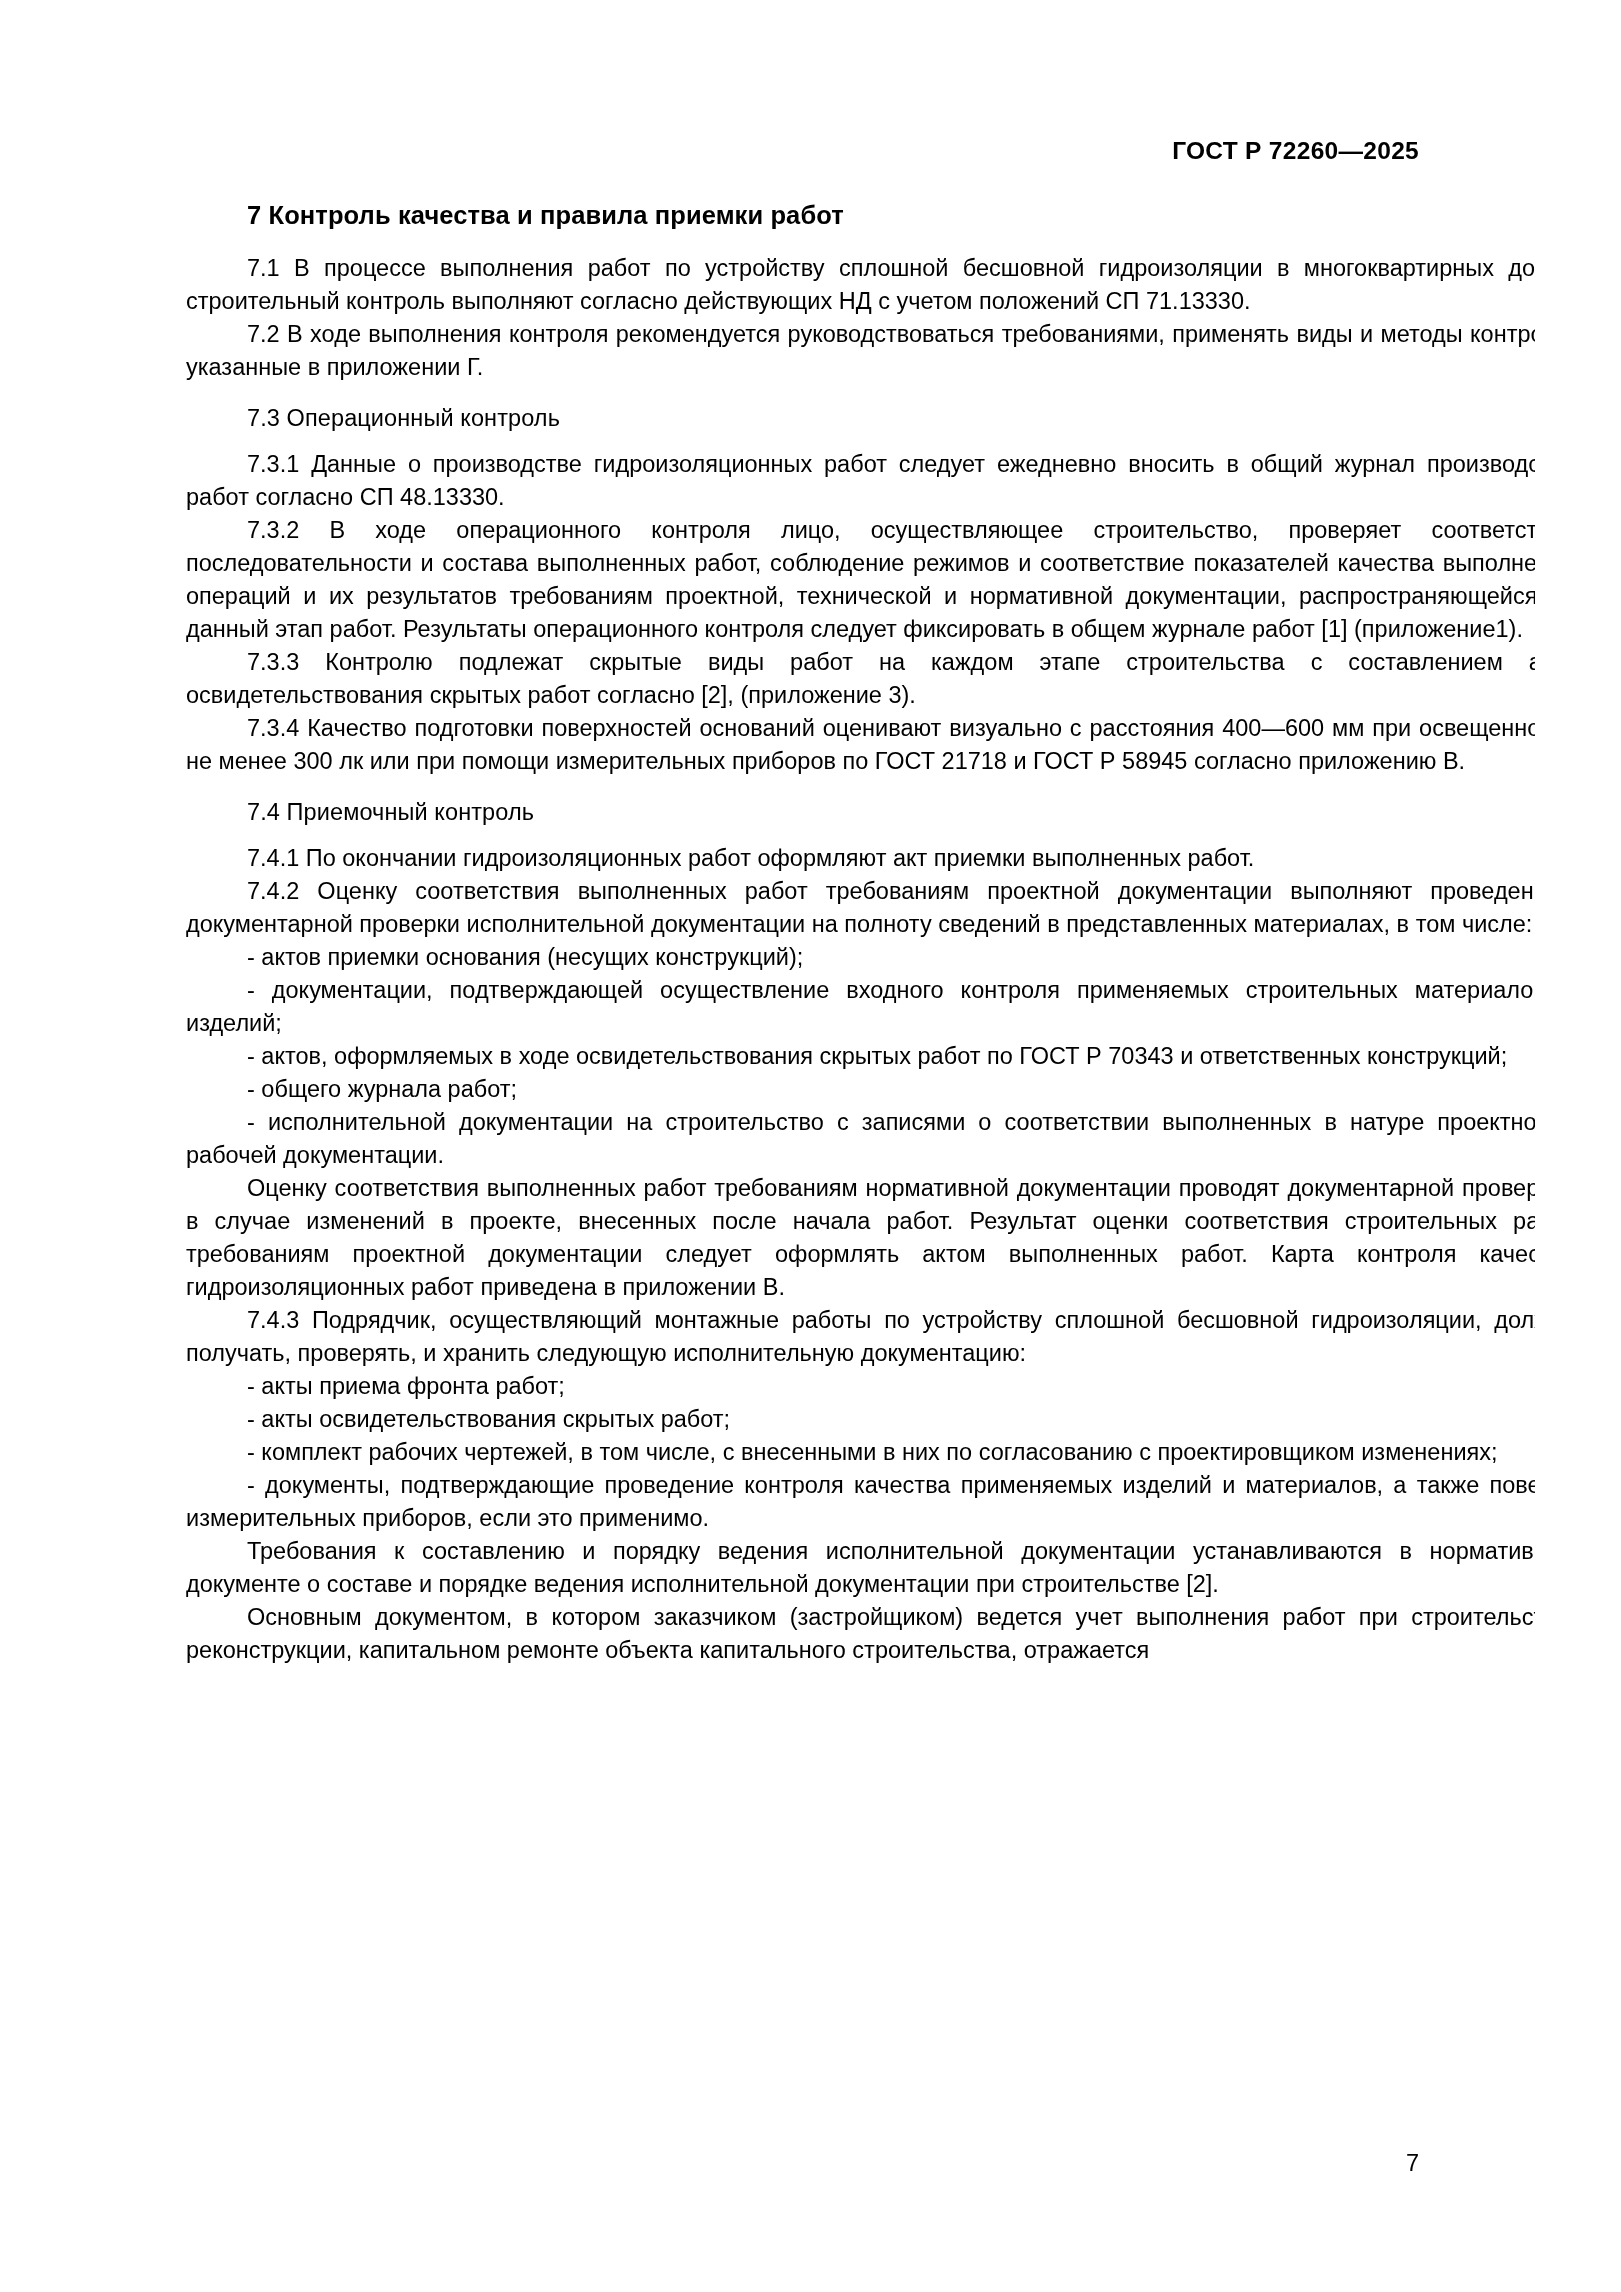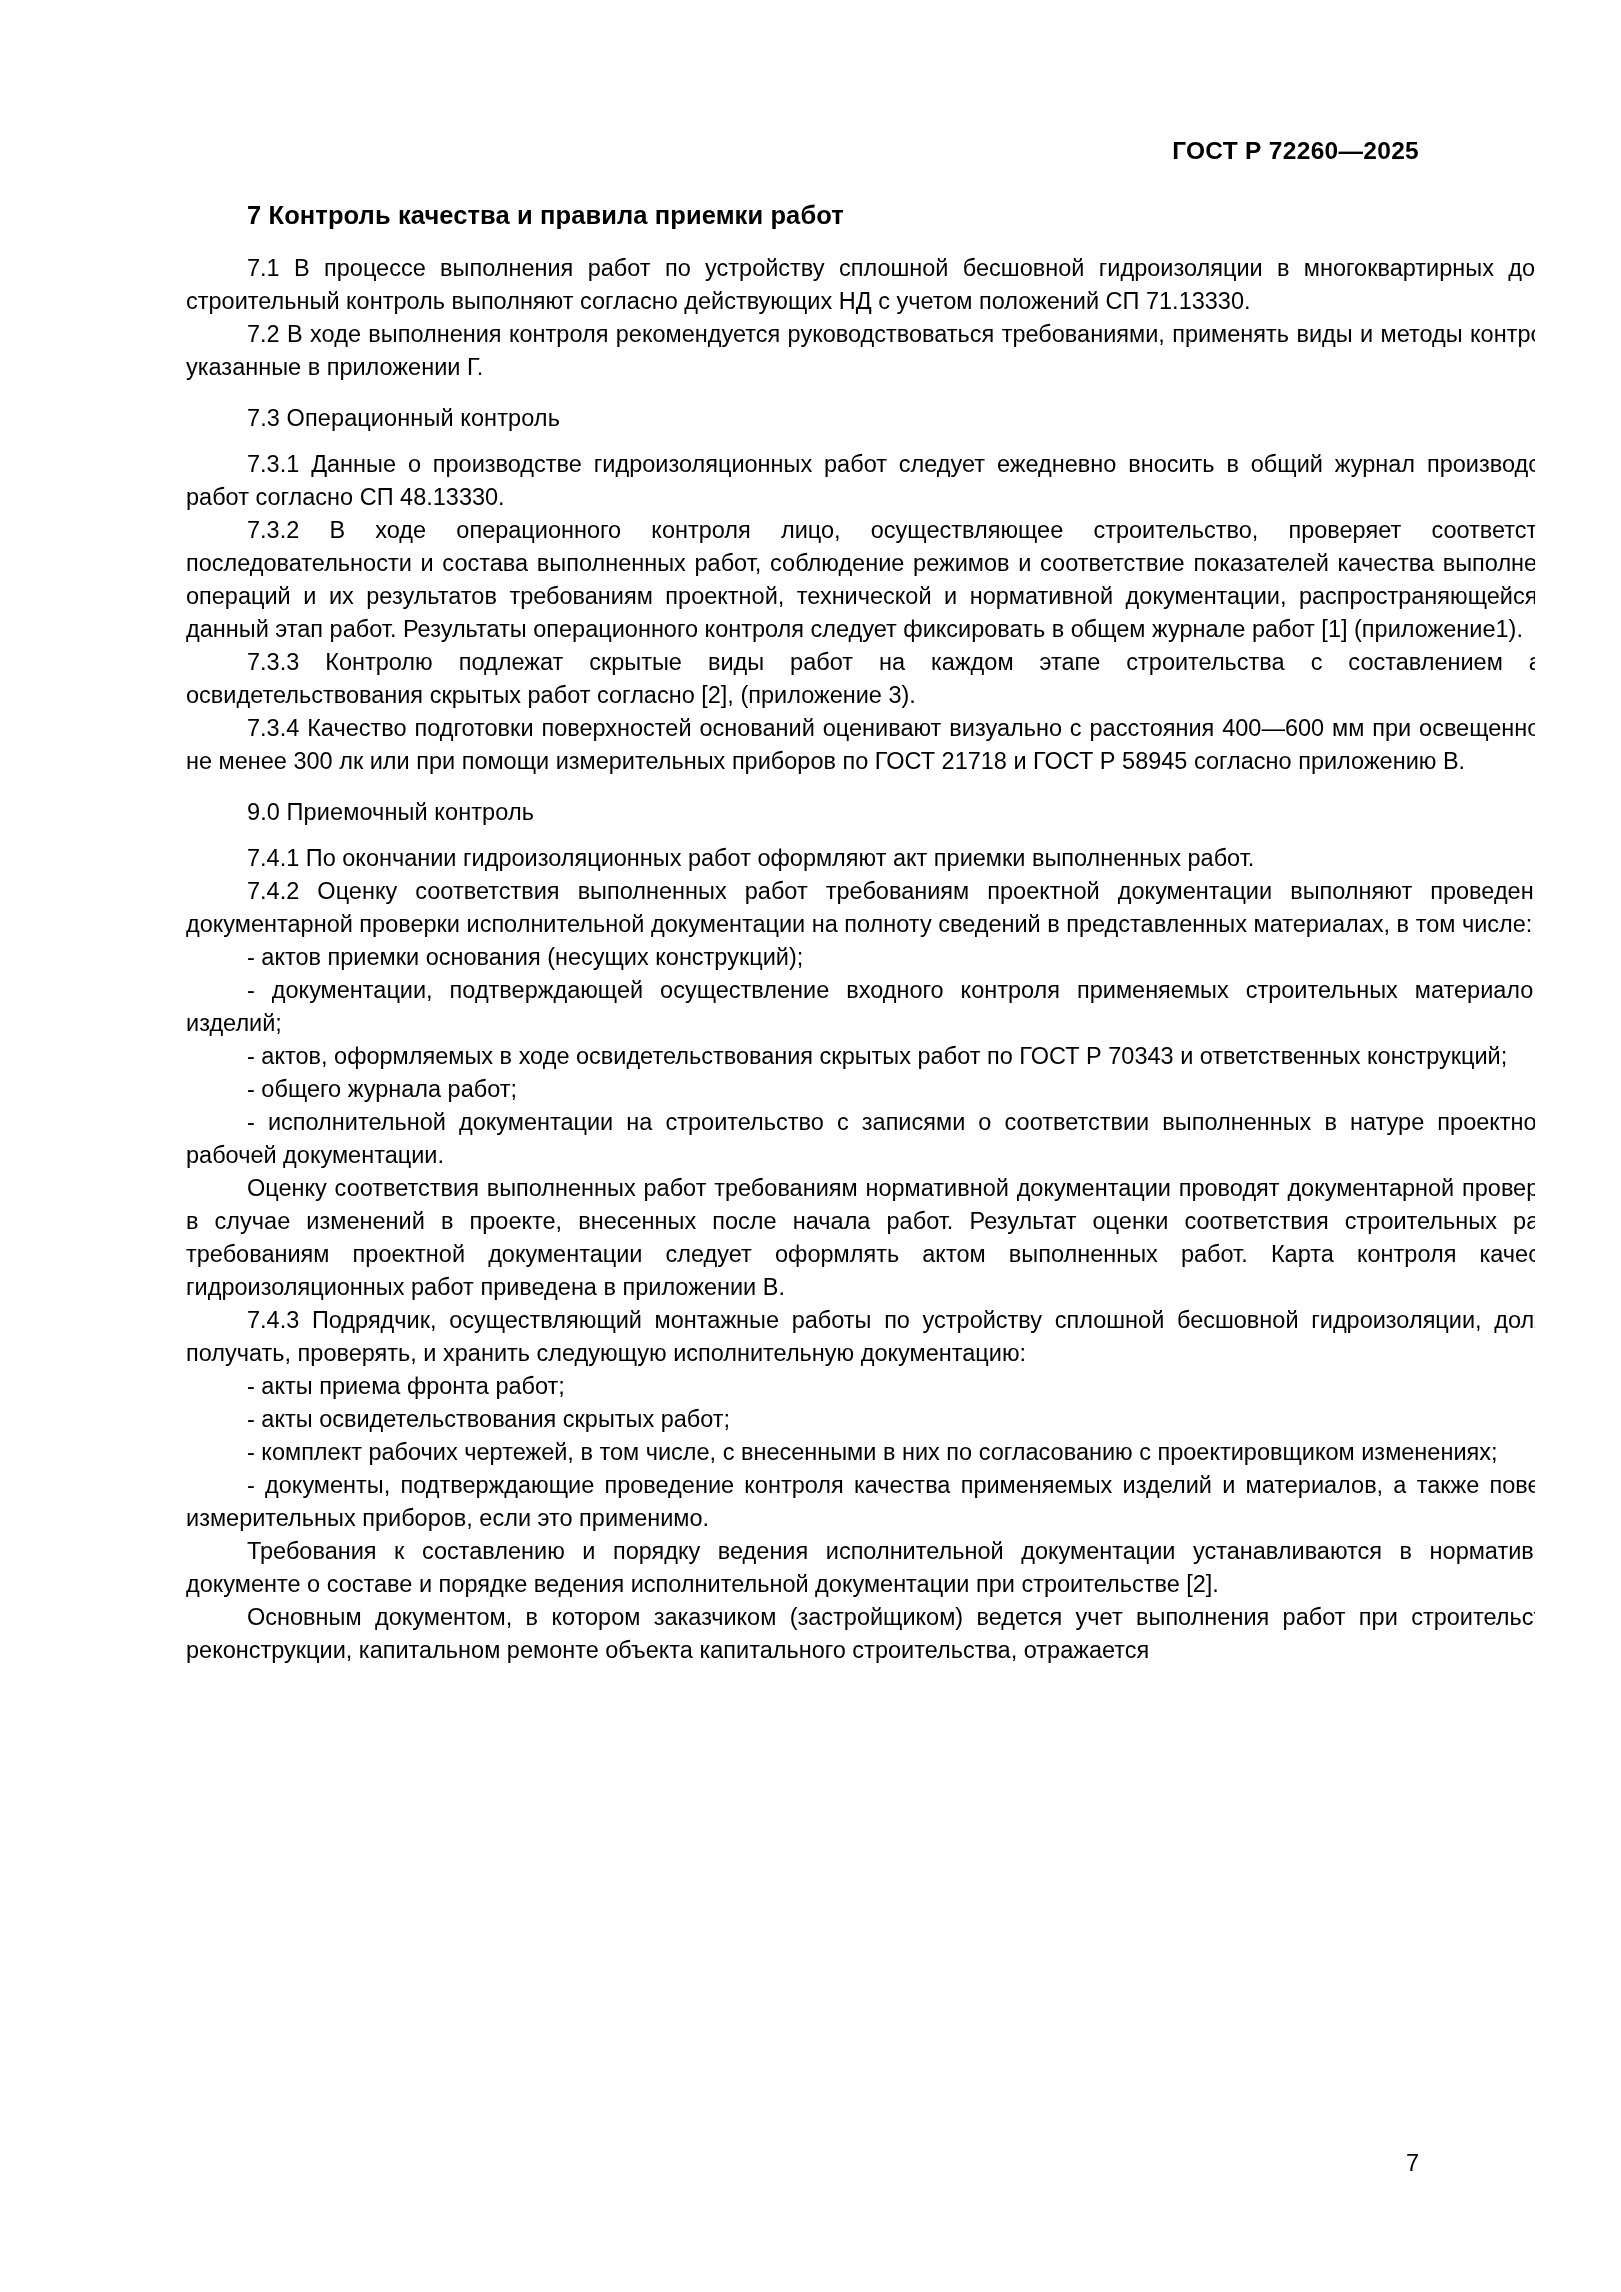--- a/index.html
+++ b/index.html
@@ -82,21 +82,21 @@
     <p class="para">7.1 В процессе выполнения работ по устройству сплошной бесшовной гидроизоляции в много­квартирных домах строительный контроль выполняют согласно действующих НД с учетом положений СП 71.13330.</p>
     <p class="para">7.2 В ходе выполнения контроля рекомендуется руководствоваться требованиями, применять виды и методы контроля, указанные в приложении Г.</p>
 
     <h3 class="sub-title">7.3 Операционный контроль</h3>
 
     <p class="para">7.3.1 Данные о производстве гидроизоляционных работ следует ежедневно вносить в общий жур­нал производства работ согласно СП 48.13330.</p>
     <p class="para">7.3.2 В ходе операционного контроля лицо, осуществляющее строительство, проверяет соответ­ствие последовательности и состава выполненных работ, соблюдение режимов и соответствие показа­телей качества выполнения операций и их результатов требованиям проектной, технической и норма­тивной документации, распространяющейся на данный этап работ. Результаты операционного контроля следует фиксировать в общем журнале работ [1] (приложение1).</p>
     <p class="para">7.3.3 Контролю подлежат скрытые виды работ на каждом этапе строительства с составлением акта освидетельствования скрытых работ согласно [2], (приложение 3).</p>
     <p class="para">7.3.4 Качество подготовки поверхностей оснований оценивают визуально с расстояния 400—600 мм при освещенности не менее 300 лк или при помощи измерительных приборов по ГОСТ 21718 и ГОСТ Р 58945 согласно приложению В.</p>
 
-    <h3 class="sub-title">9.0 Приемочный контроль</h3>
+    <h3 class="sub-title">7.4 Приемочный контроль</h3>
 
     <p class="para">7.4.1 По окончании гидроизоляционных работ оформляют акт приемки выполненных работ.</p>
     <p class="para">7.4.2 Оценку соответствия выполненных работ требованиям проектной документации выполняют проведением документарной проверки исполнительной документации на полноту сведений в представ­ленных материалах, в том числе:</p>
     <p class="para dash">- актов приемки основания (несущих конструкций);</p>
     <p class="para dash">- документации, подтверждающей осуществление входного контроля применяемых строитель­ных материалов и изделий;</p>
     <p class="para dash">- актов, оформляемых в ходе освидетельствования скрытых работ по ГОСТ Р 70343 и ответствен­ных конструкций;</p>
     <p class="para dash">- общего журнала работ;</p>
     <p class="para dash">- исполнительной документации на строительство с записями о соответствии выполненных в на­туре проектной и рабочей документации.</p>
     <p class="para">Оценку соответствия выполненных работ требованиям нормативной документации проводят документарной проверкой в случае изменений в проекте, внесенных после начала работ. Результат оценки соответствия строительных работ требованиям проектной документации следует оформлять актом выполненных работ. Карта контроля качества гидроизоляционных работ приведена в приложе­нии В.</p>
     <p class="para">7.4.3 Подрядчик, осуществляющий монтажные работы по устройству сплошной бесшовной гидро­изоляции, должен получать, проверять, и хранить следующую исполнительную документацию:</p>

